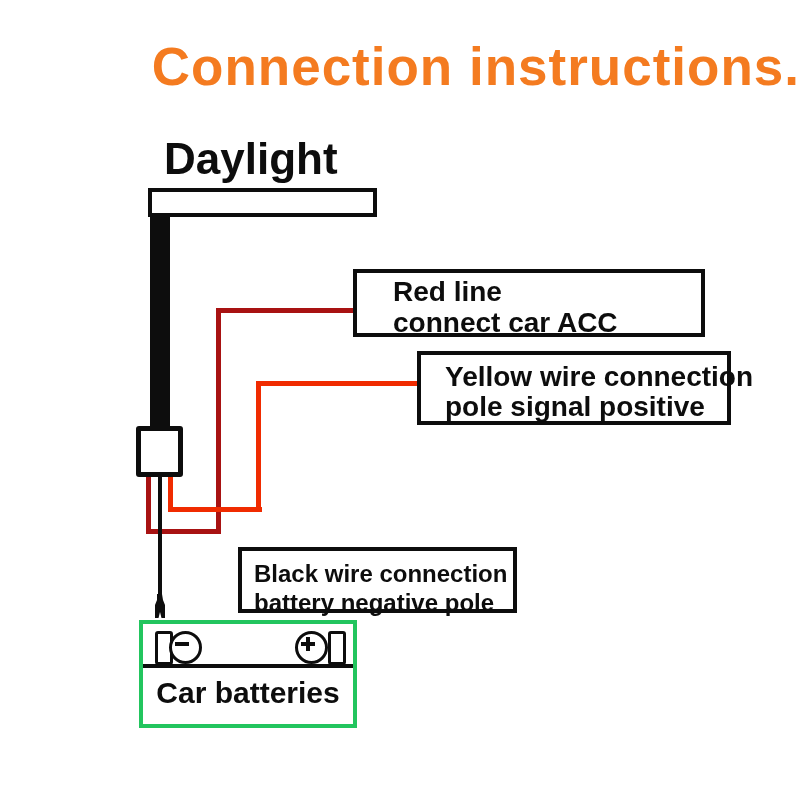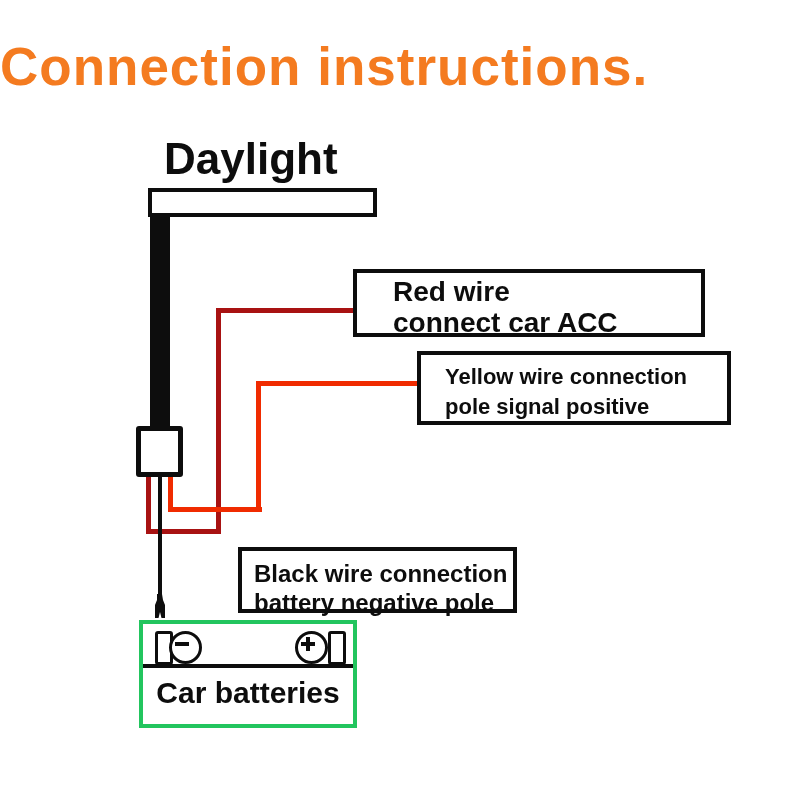--- a/index.html
+++ b/index.html
@@ -10,21 +10,21 @@
     position:relative;
     overflow:hidden;
   }
   #stage{position:absolute;left:0;top:0;width:800px;height:800px;}
 
   .abs{position:absolute;box-sizing:border-box;}
 
   
   .title{
     left:0;top:36px;width:800px;
-    text-align:left;
+    text-align:right;
     font-size:53px;font-weight:bold;letter-spacing:1px;
     color:var(--title-orange,#f47b20);
     white-space:nowrap;
   }
 
   
   .daylight-label{
     left:164px;top:134px;
     font-size:44px;font-weight:bold;color:#0d0d0d;
     white-space:nowrap;
@@ -52,21 +52,21 @@
   .wire.orange{background:var(--wire-orange,#f02b00);}
   .wire.black{background:#0d0d0d;}
 
   
   .label-box{
     background:#fff;border:4px solid #0d0d0d;
     color:#0d0d0d;font-weight:bold;
   }
   .label-box .ln{white-space:nowrap;}
   .red-acc-box{left:353px;top:269px;width:352px;height:68px;padding:3px 0 0 36px;font-size:28px;line-height:31px;}
-  .yellow-signal-box{left:417px;top:351px;width:314px;height:74px;padding:7px 0 0 24px;font-size:22px;line-height:30px;}
+  .yellow-signal-box{left:417px;top:351px;width:314px;height:74px;padding:7px 0 0 24px;font-size:28px;line-height:30px;}
   .black-negative-box{left:238px;top:547px;width:279px;height:66px;padding:8px 0 0 12px;font-size:24px;line-height:29px;}
 
   
   .battery-box{
     left:139px;top:620px;width:218px;height:108px;
     background:#fff;border:4px solid #22c55e;
   }
   .battery-top{
     position:absolute;left:0;top:0;width:100%;height:40px;
     border-bottom:4px solid #0d0d0d;
@@ -122,21 +122,21 @@
   </div>
 
   <div class="abs thick-cable"></div>
   <div class="abs daylight-bar"></div>
   <div class="abs connector-box"></div>
 
   <div class="abs title">Connection instructions.</div>
   <div class="abs daylight-label">Daylight</div>
 
   <div class="abs label-box red-acc-box">
-    <div class="ln">Red wire</div>
+    <div class="ln">Red line</div>
     <div class="ln">connect car ACC</div>
   </div>
 
   <div class="abs label-box yellow-signal-box">
     <div class="ln">Yellow wire connection</div>
     <div class="ln">pole signal positive</div>
   </div>
 
   <div class="abs label-box black-negative-box">
     <div class="ln">Black wire connection</div>

